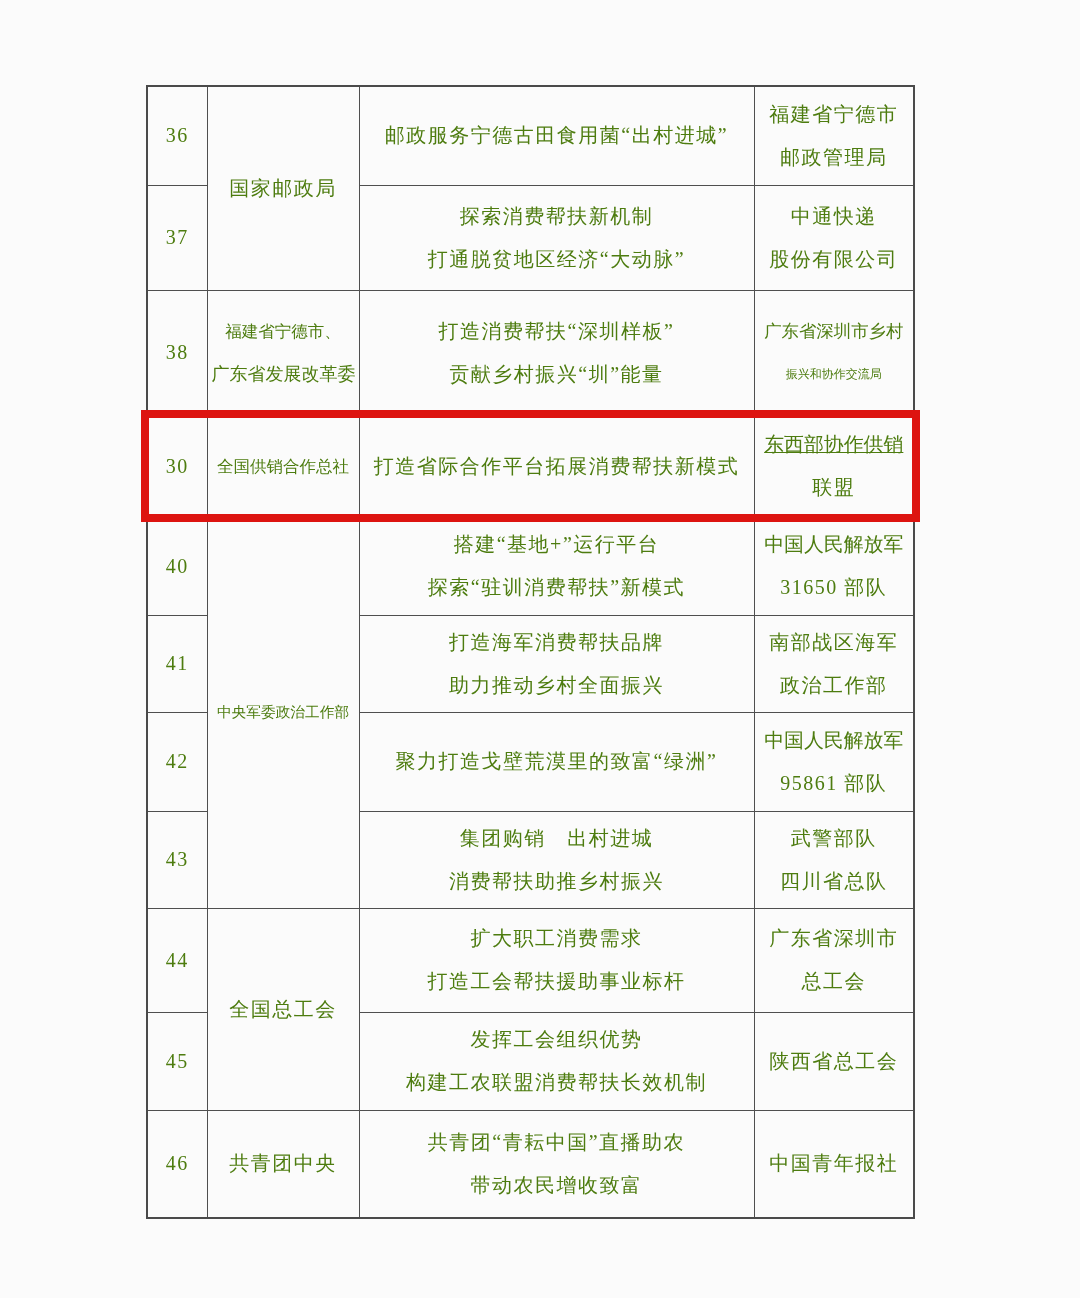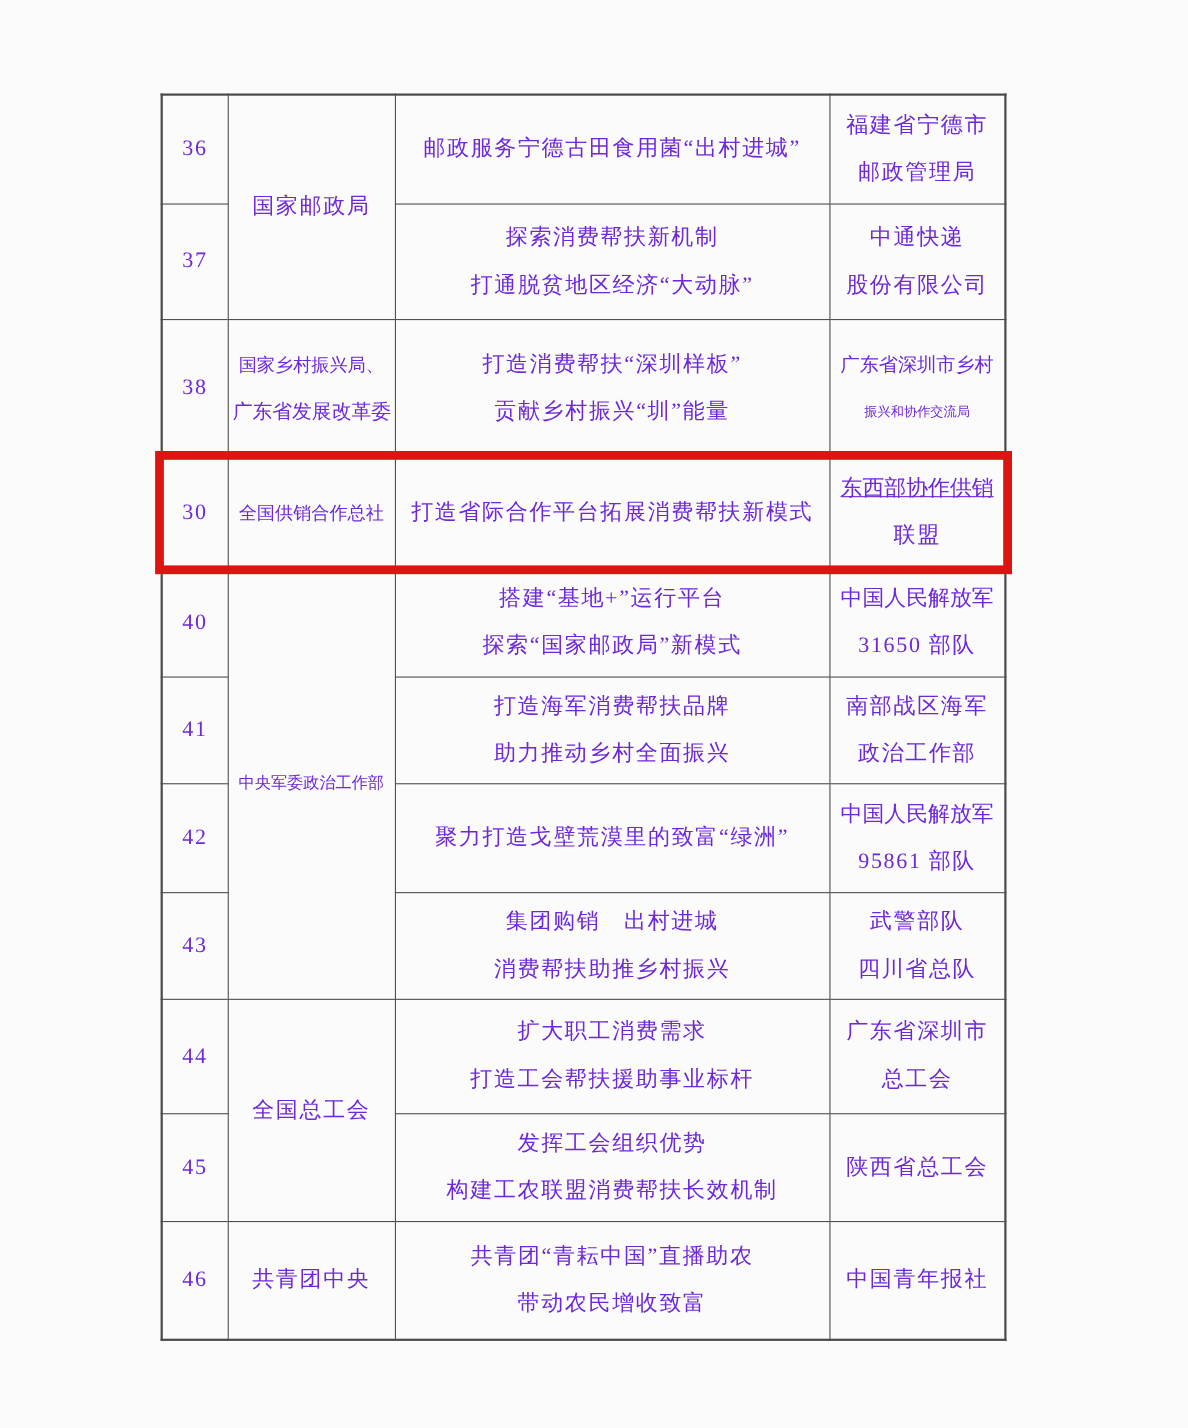--- a/index.html
+++ b/index.html
@@ -22,21 +22,21 @@
     table-layout:fixed;
     width:767px;
     border:2px solid #4a4a4a;
   }
   table.award-table td{
     border:1px solid #4f4f4f;
     text-align:center;
     vertical-align:middle;
     padding:0 4px;
     font-size:20px;
-    color:#6d28d9;
+    color:#4d7c0f;
     letter-spacing:1.5px;
     line-height:43px;
     overflow:hidden;
   }
   td.col-num{
     font-size:21px;
     letter-spacing:0;
     font-family:"Liberation Serif","DejaVu Serif",serif;
   }
   .cell-line{
@@ -83,21 +83,21 @@
             <div class="cell-line">打通脱贫地区经济“大动脉”</div>
           </td>
           <td>
             <div class="cell-line">中通快递</div>
             <div class="cell-line">股份有限公司</div>
           </td>
         </tr>
         <tr style="height: 125px;">
           <td class="col-num">38</td>
           <td>
-            <div class="cell-line" style="font-size: 16.5px; letter-spacing: 0px;">国家乡村振兴局、</div>
+            <div class="cell-line" style="font-size: 16.5px; letter-spacing: 0px;">福建省宁德市、</div>
             <div class="cell-line" style="font-size: 18px; letter-spacing: 0px;">广东省发展改革委</div>
           </td>
           <td>
             <div class="cell-line">打造消费帮扶“深圳样板”</div>
             <div class="cell-line">贡献乡村振兴“圳”能量</div>
           </td>
           <td>
             <div class="cell-line" style="font-size: 17.4px; letter-spacing: 0px;">广东省深圳市乡村</div>
             <div class="cell-line" style="font-size: 12px; letter-spacing: 0px;">振兴和协作交流局</div>
           </td>
@@ -115,21 +115,21 @@
             <div class="cell-line">联盟</div>
           </td>
         </tr>
         <tr style="height: 98px;">
           <td class="col-num">40</td>
           <td rowspan="4">
             <div class="cell-line" style="font-size: 14.7px; letter-spacing: 0px;">中央军委政治工作部</div>
           </td>
           <td>
             <div class="cell-line">搭建“基地+”运行平台</div>
-            <div class="cell-line">探索“国家邮政局”新模式</div>
+            <div class="cell-line">探索“驻训消费帮扶”新模式</div>
           </td>
           <td>
             <div class="cell-line" style="font-size: 19.9px; letter-spacing: 0px;">中国人民解放军</div>
             <div class="cell-line">31650 部队</div>
           </td>
         </tr>
         <tr style="height: 97px;">
           <td class="col-num">41</td>
           <td>
             <div class="cell-line">打造海军消费帮扶品牌</div>

